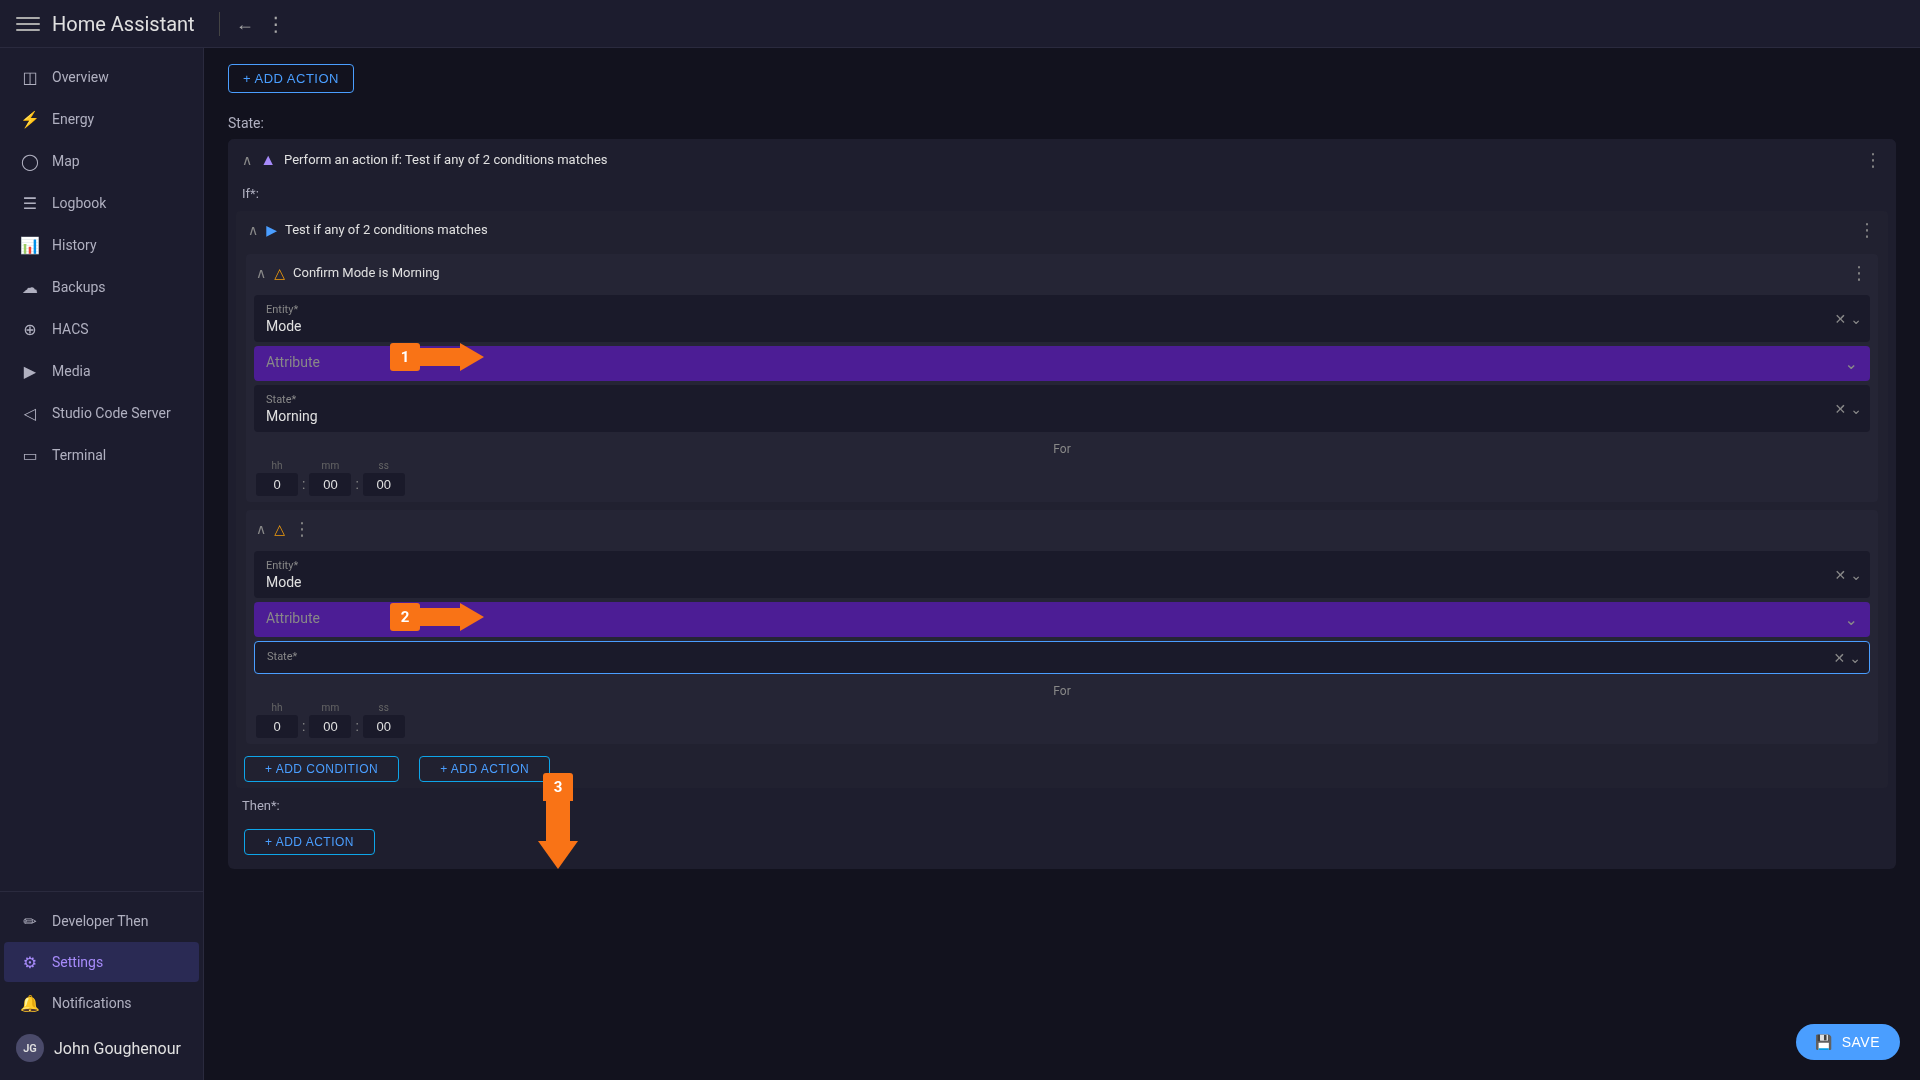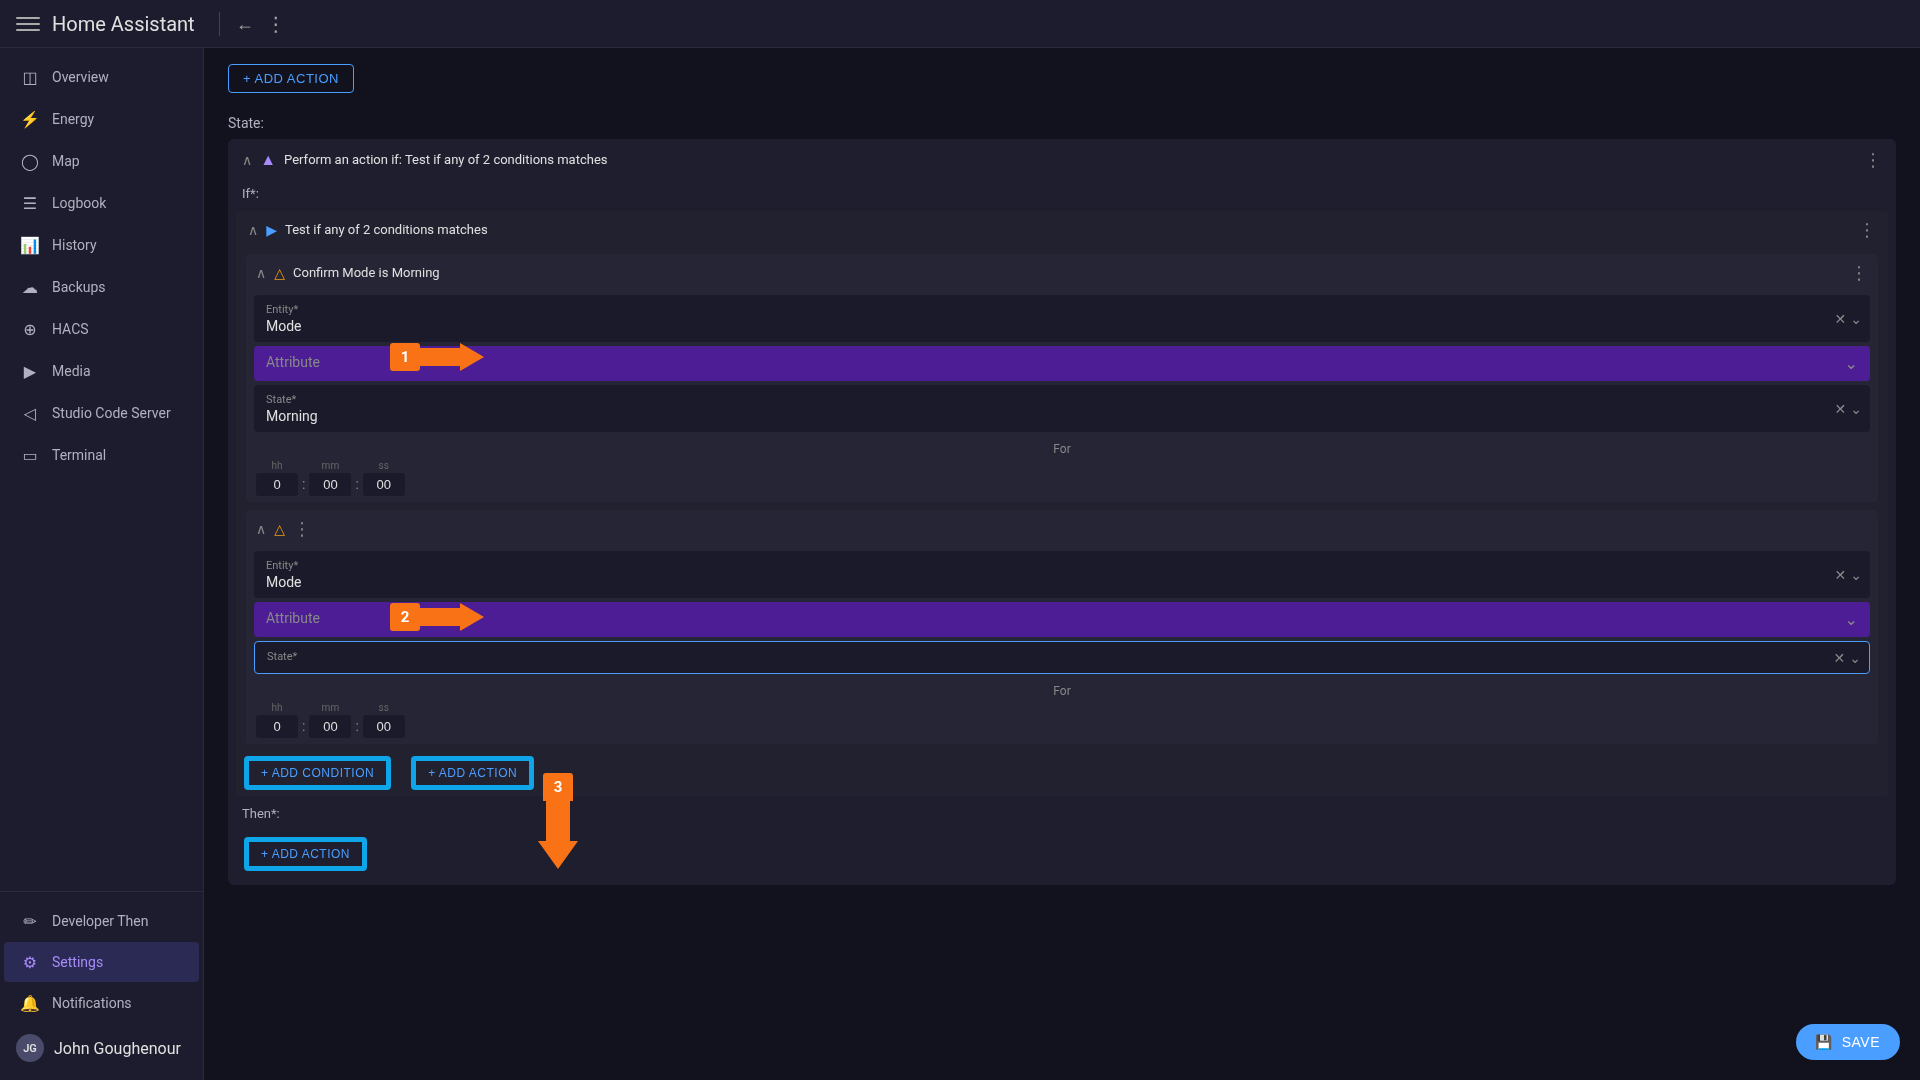--- a/index.html
+++ b/index.html
@@ -331,23 +331,23 @@
       font-size: 14px;
       padding-top: 12px;
     }
 
     
     .add-condition-btn, .add-action-btn-sm {
       display: inline-flex;
       align-items: center;
       gap: 6px;
       background: transparent;
-      border: 5px solid #0ea5e9;
+      border: 1px solid #0ea5e9;
       color: #4a9eff;
-      padding: 5px 12px;
+      padding: 5px 20px;
       border-radius: 4px;
       cursor: pointer;
       font-size: 12px;
       font-weight: 500;
       letter-spacing: 0.5px;
       margin: 6px 8px;
     }
 
     .then-label {
       color: #b0b0c0;

